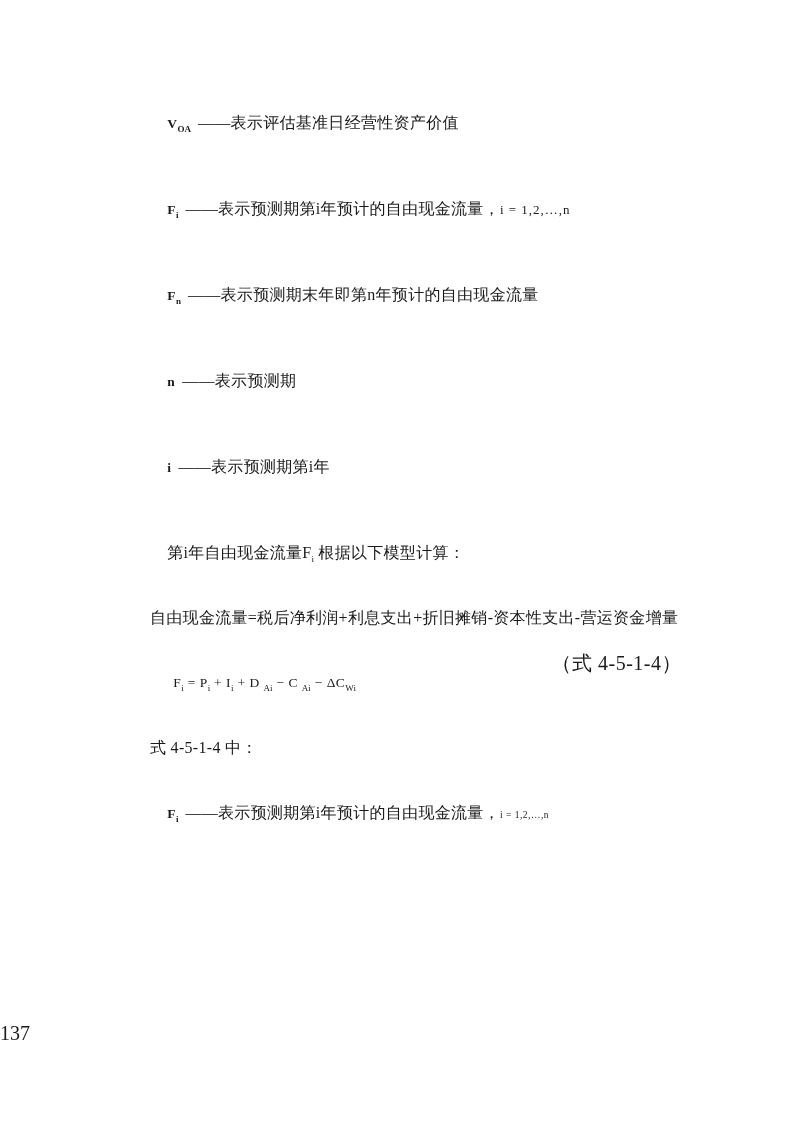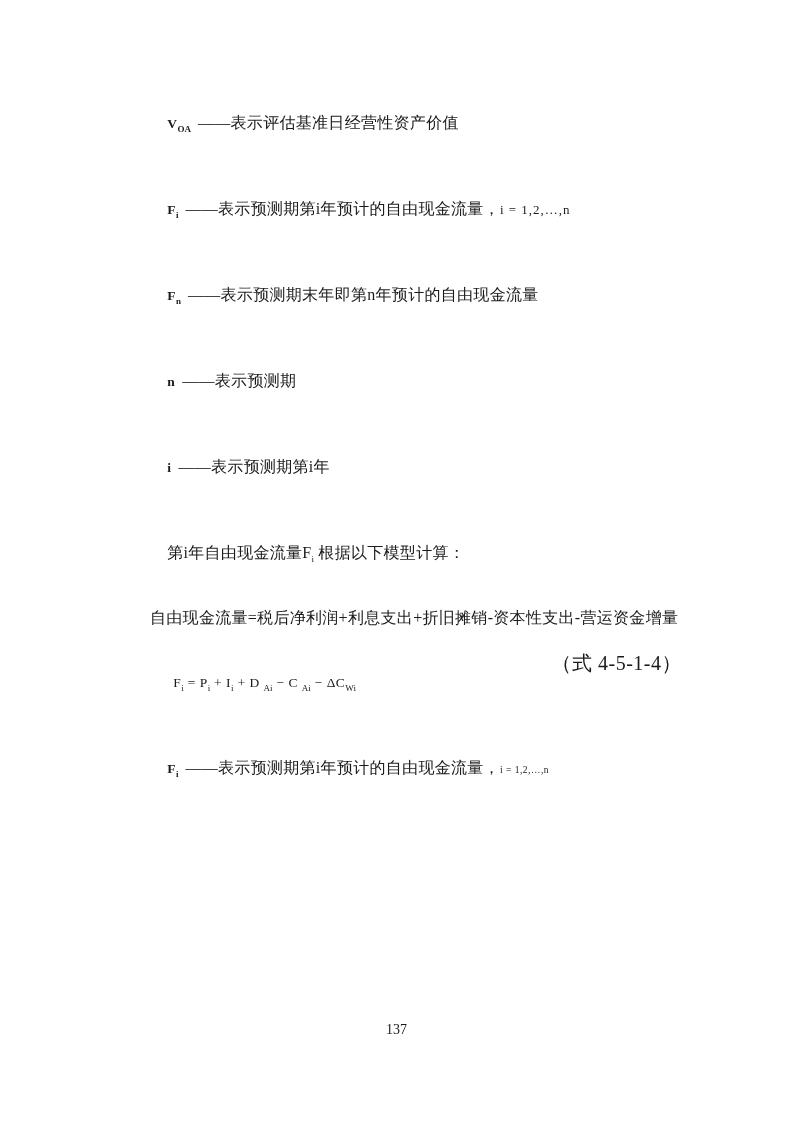--- a/index.html
+++ b/index.html
@@ -44,22 +44,21 @@
   .math {
     font-size: 13.5px;
     letter-spacing: 0.5px;
     white-space: pre-wrap;
   }
   .eqlabel { font-size: 20px; letter-spacing: 0.5px; }
   .pageno {
     position: absolute;
     top: 1022px; left: 0;
     width: 100%;
-    text-align: center;
-    font-size: 14px;
+    font-size: 20px;
   }
 </style>
 </head>
 <body>
 
 <div class="content">
 
   <div class="line">
     <span class="sym"><span>V</span><sub>OA</sub></span><span>——表示评估基准日经营性资产价值</span>
   </div>
@@ -82,20 +81,21 @@
 
   <div class="line">自由现金流量=税后净利润+利息支出+折旧摊销-资本性支出-营运资金增量</div>
 
   <div class="line eq">
     <span class="math">
       <span>F</span><sub>i</sub><span> = P</span><sub>i</sub><span> + I</span><sub>i</sub><span> + D </span><sub>Ai</sub><span> − C </span><sub>Ai</sub><span> − ΔC</span><sub>Wi</sub>
     </span>
     <span class="eqlabel">（式 4-5-1-4）</span>
   </div>
 
+  <div class="line">式 4-5-1-4 中：</div>
 
   <div class="line">
     <span class="sym"><span>F</span><sub>i</sub></span><span>——表示预测期第i年预计的自由现金流量，</span><span class="tail-sm">i = 1,2,…,n</span>
   </div>
 
 </div>
 
 <div class="pageno">137</div>
 
 </body></html>

